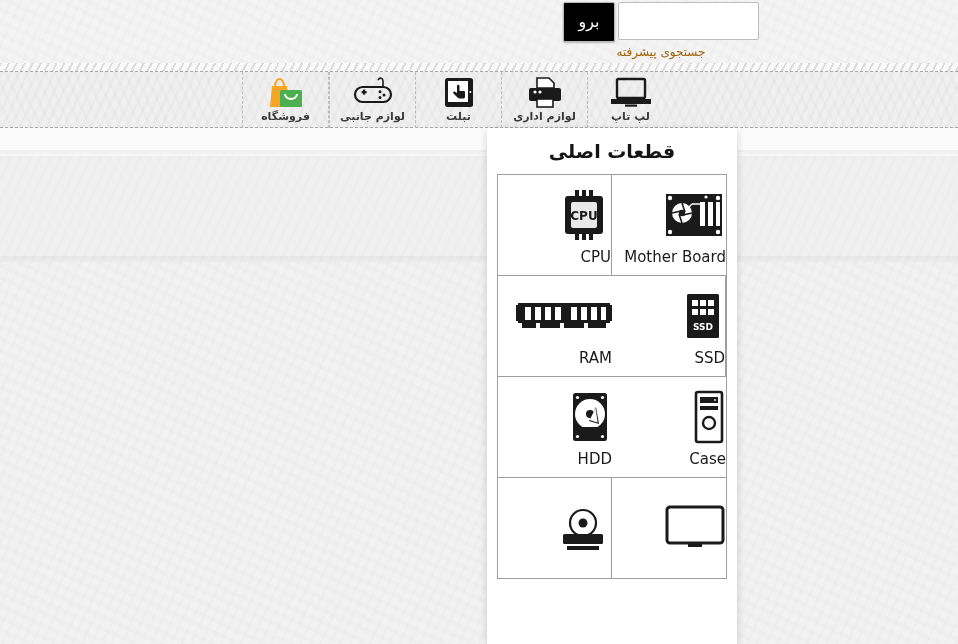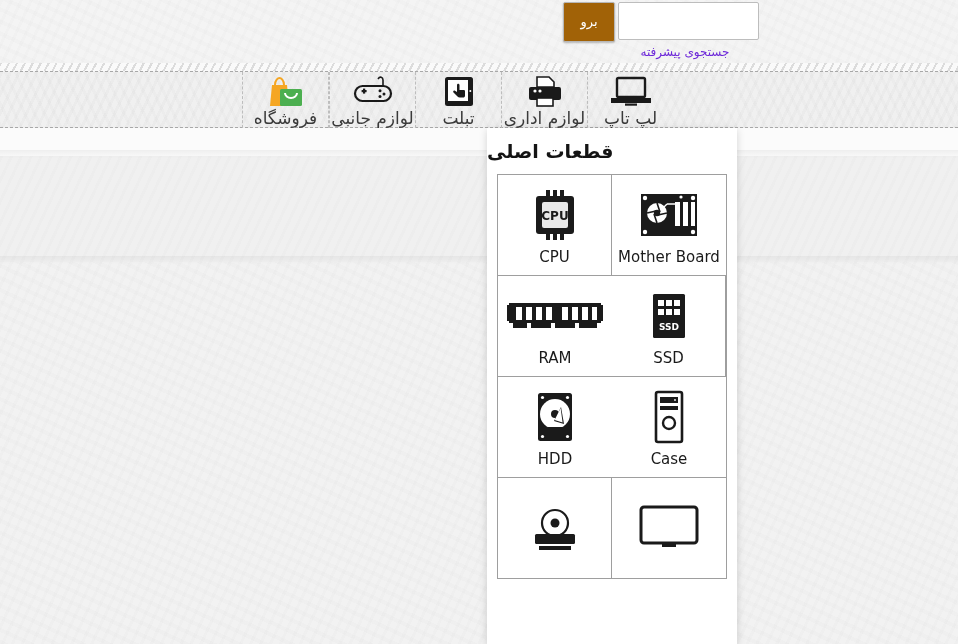--- a/index.html
+++ b/index.html
@@ -57,72 +57,72 @@
   }
   .soft-shadow-262{
     position:absolute;left:0;top:256px;width:958px;height:8px;
     background:linear-gradient(to bottom, rgba(0,0,0,0.045), rgba(0,0,0,0));
   }
 
   
   .search-row{position:absolute;left:563px;top:2px;width:190px;height:40px;}
   .go-btn{
     position:absolute;left:0;top:0;width:50px;height:38px;
-    background:#a16207;border:1px solid #b7b7b7;border-radius:2px;
-    color:#ffffff;font-size:13px;line-height:38px;text-align:center;
+    background:#000000;border:1px solid #b7b7b7;border-radius:2px;
+    color:#ffffff;font-size:16px;line-height:38px;text-align:center;
     box-shadow:0 1px 2px rgba(0,0,0,.25);cursor:pointer;direction:rtl;
   }
   .search-input{
     position:absolute;left:55px;top:0;width:127px;height:36px;
     background:#ffffff;border:1px solid #bdbdbd;border-radius:2px;
     font-size:13px;padding:0 6px;direction:rtl;outline:none;
     font-family:"DejaVu Sans","Liberation Sans",sans-serif;
   }
   .adv-search{
-    position:absolute;left:624px;top:45px;width:122px;
-    text-align:center;color:#6d28d9;font-size:12px;direction:rtl;
+    position:absolute;left:600px;top:45px;width:122px;
+    text-align:center;color:#a16207;font-size:12px;direction:rtl;
     text-decoration:none;cursor:pointer;white-space:nowrap;
   }
 
   
   .nav{
     position:absolute;left:242px;top:72px;height:56px;
     display:flex;flex-direction:row;
   }
   .nav-item{
     width:85px;height:56px;position:relative;
     display:flex;flex-direction:column;align-items:center;justify-content:flex-start;
     border-left:1px dashed #bdbdbd;cursor:pointer;
   }
   .nav-item:first-child{border-right:1px dashed #bdbdbd;}
   .nav-ico{height:36px;display:flex;align-items:center;justify-content:center;padding-top:3px;}
   .nav-label{
-    font-size:17px;color:#3a3a3a;direction:rtl;white-space:nowrap;
-    margin-top:-1px;font-weight:normal;
+    font-size:11px;color:#3a3a3a;direction:rtl;white-space:nowrap;
+    margin-top:-1px;font-weight:bold;
   }
 
   
   .panel{
     position:absolute;left:487px;top:128px;width:250px;height:516px;
     background:#ffffff;
     box-shadow:0 2px 8px rgba(0,0,0,.16);
     z-index:10;
   }
   .panel-title{
-    height:46px;line-height:46px;text-align:left;
+    height:46px;line-height:46px;text-align:center;
     font-size:19px;color:#141414;direction:rtl;font-weight:bold;
   }
   .grid{
     margin:0 10px;border:1px solid #9e9e9e;border-bottom:none;
     display:grid;grid-template-columns:1fr 1fr;
   }
   .cell{
     height:101px;box-sizing:border-box;
     border-bottom:1px solid #9e9e9e;
-    display:flex;flex-direction:column;align-items:center;justify-content:center;
+    display:flex;flex-direction:column;align-items:flex-end;justify-content:center;
     cursor:pointer;background:#fff;
   }
   .cell.left-col{border-right:1px solid #9e9e9e;}
   .cell-ico{height:62px;display:flex;align-items:center;justify-content:center;}
   .cell-label{font-size:15px;color:#1a1a1a;margin-top:2px;}
 </style>
 </head>
 <body>
 
 <div class="bg-top"></div>

